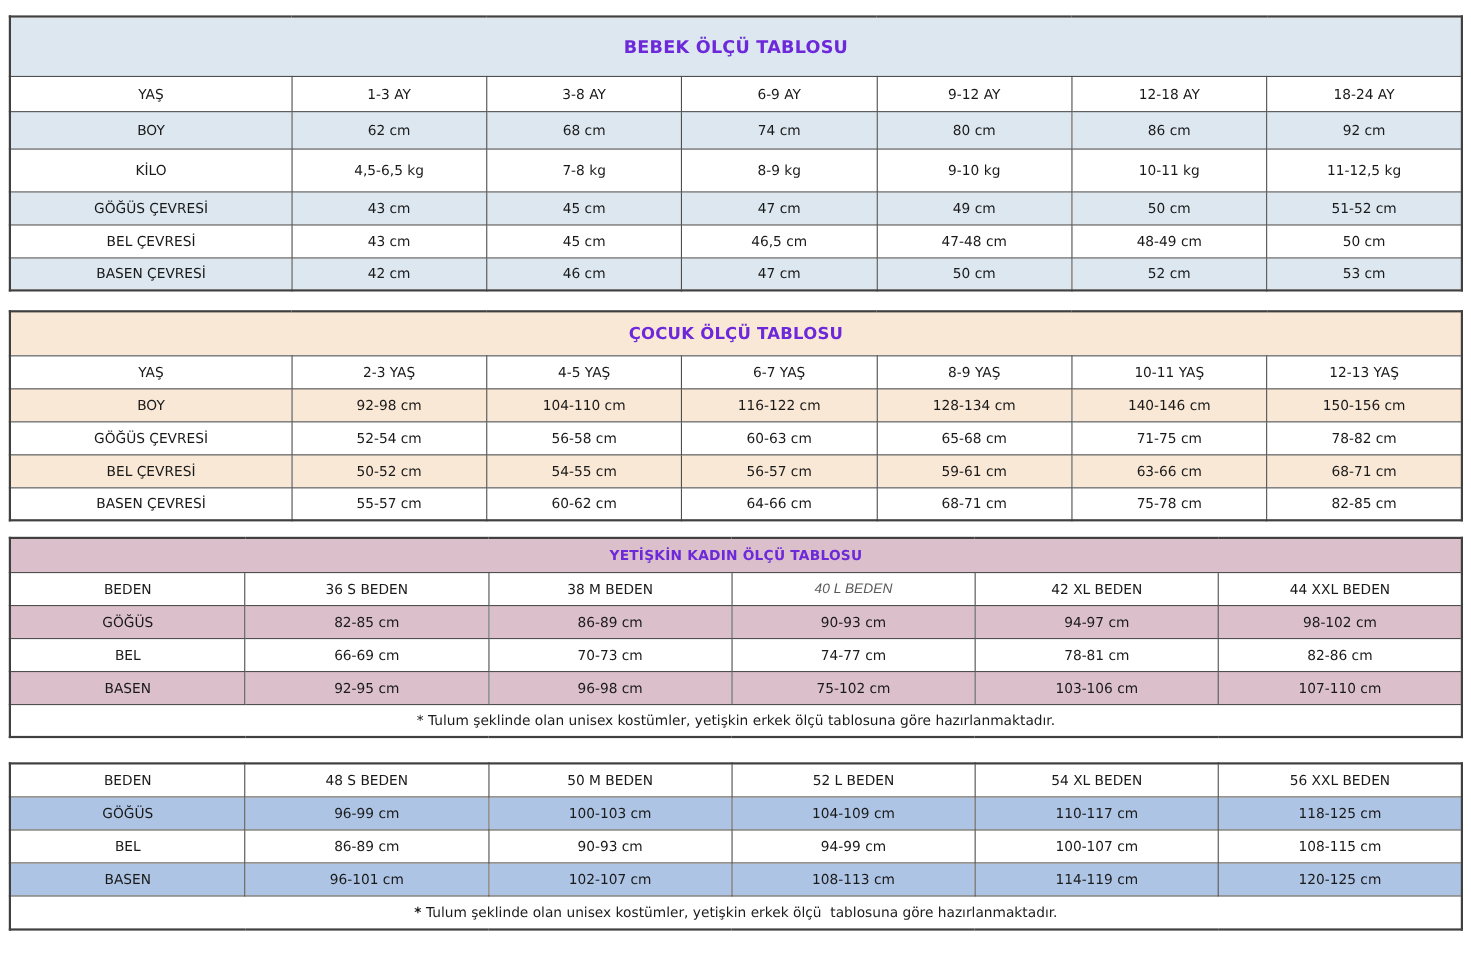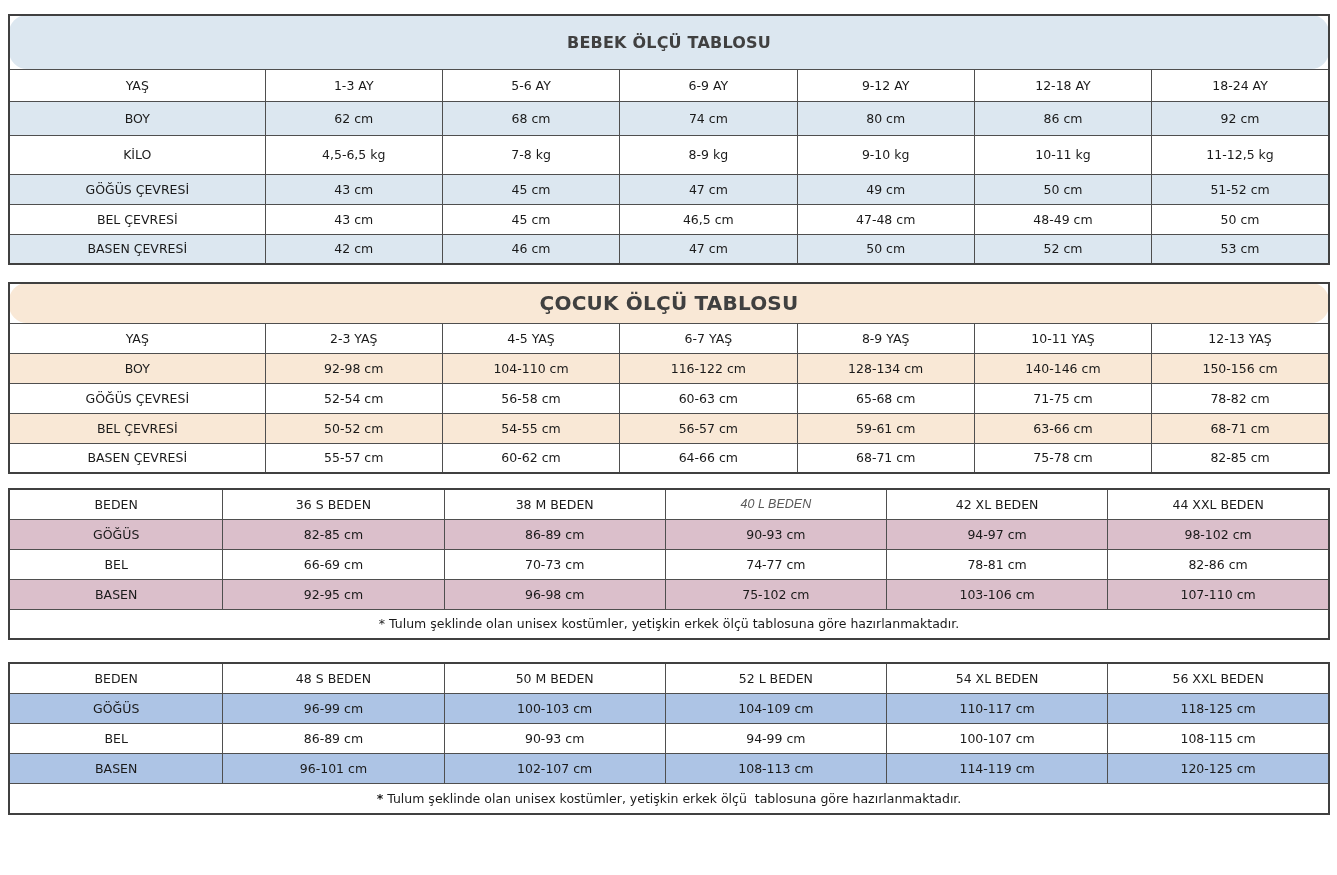--- a/index.html
+++ b/index.html
@@ -26,26 +26,25 @@
     text-align: center;
     vertical-align: middle;
     padding: 2px 4px;
     height: 30px;
     overflow: hidden;
   }
   tr.band-row td { background: var(--band); }
   td.title-cell {
     font-weight: bold;
     font-size: 15px;
-    color: #404040;
+    color: #6d28d9;
     letter-spacing: 0.2px;
-    border-radius: 18px;
   }
   .tbl-0 td.title-cell { height: 54px; font-size: 16px; }
-  .tbl-1 td.title-cell { height: 40px; font-size: 20px; margin-left: 37px; }
+  .tbl-1 td.title-cell { height: 40px; font-size: 15px; margin-left: 37px; }
   .tbl-2 td.title-cell { height: 31px; }
   .tbl-3 td.title-cell { height: 31px; }
   .tbl-0 tr.data-row-0 td { height: 34px; }
   .tbl-0 tr.data-row-1 td { height: 39px; }
   .tbl-0 tr.header-row td { height: 32px; }
   td.note-cell {
     text-align: left;
     font-size: 14.5px;
     white-space: pre-wrap;
     padding: 4px 6px;
@@ -78,21 +77,21 @@
           <col style="width: 13.4333%;">
           <col style="width: 13.4333%;">
         </colgroup>
       <tbody>
           <tr class="band-row title-row">
             <td class="title-cell" colspan="7">BEBEK ÖLÇÜ TABLOSU</td>
           </tr>
           <tr class="header-row">
             <td class="label-cell">YAŞ</td>
             <td>1-3 AY</td>
-            <td>5-6 AY</td>
+            <td>3-8 AY</td>
             <td>6-9 AY</td>
             <td>9-12 AY</td>
             <td>12-18 AY</td>
             <td>18-24 AY</td>
           </tr>
           <tr class="band-row data-row-0">
             <td class="label-cell">BOY</td>
             <td>62 cm</td>
             <td>68 cm</td>
             <td>74 cm</td>
@@ -206,20 +205,23 @@
     <table class="size-table tbl-2" style="--band: #dbbfcb;">
         <colgroup>
           <col style="width: 16.2%;">
           <col style="width: 16.76%;">
           <col style="width: 16.76%;">
           <col style="width: 16.76%;">
           <col style="width: 16.76%;">
           <col style="width: 16.76%;">
         </colgroup>
       <tbody>
+          <tr class="band-row title-row">
+            <td class="title-cell" colspan="6">YETİŞKİN KADIN ÖLÇÜ TABLOSU</td>
+          </tr>
           <tr class="header-row">
             <td class="label-cell">BEDEN</td>
             <td>36 S BEDEN</td>
             <td>38 M BEDEN</td>
             <td class="muted-header">40 L BEDEN</td>
             <td>42 XL BEDEN</td>
             <td>44 XXL BEDEN</td>
           </tr>
           <tr class="band-row data-row-0">
             <td class="label-cell">GÖĞÜS</td>

